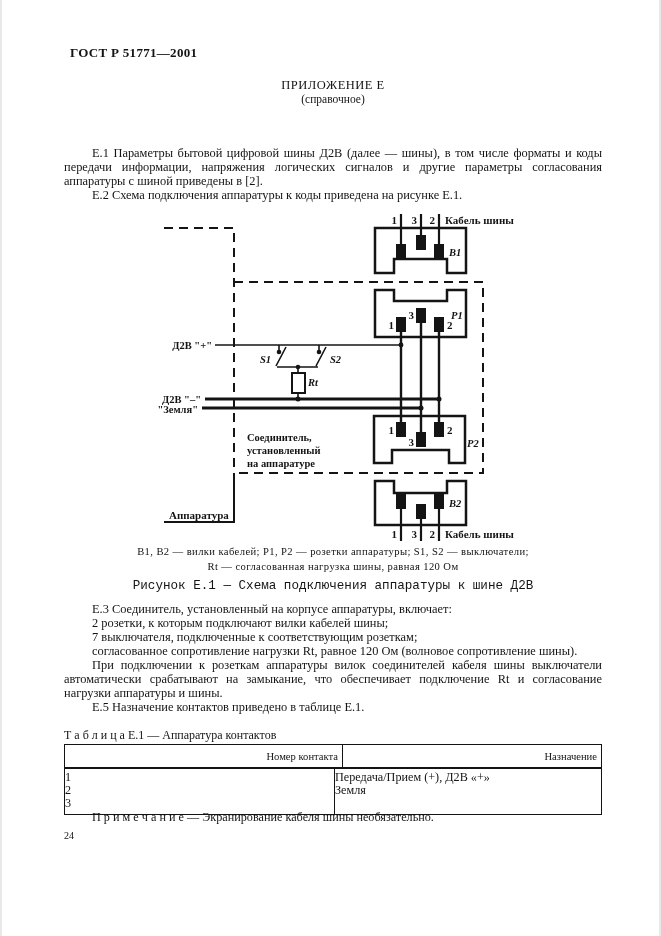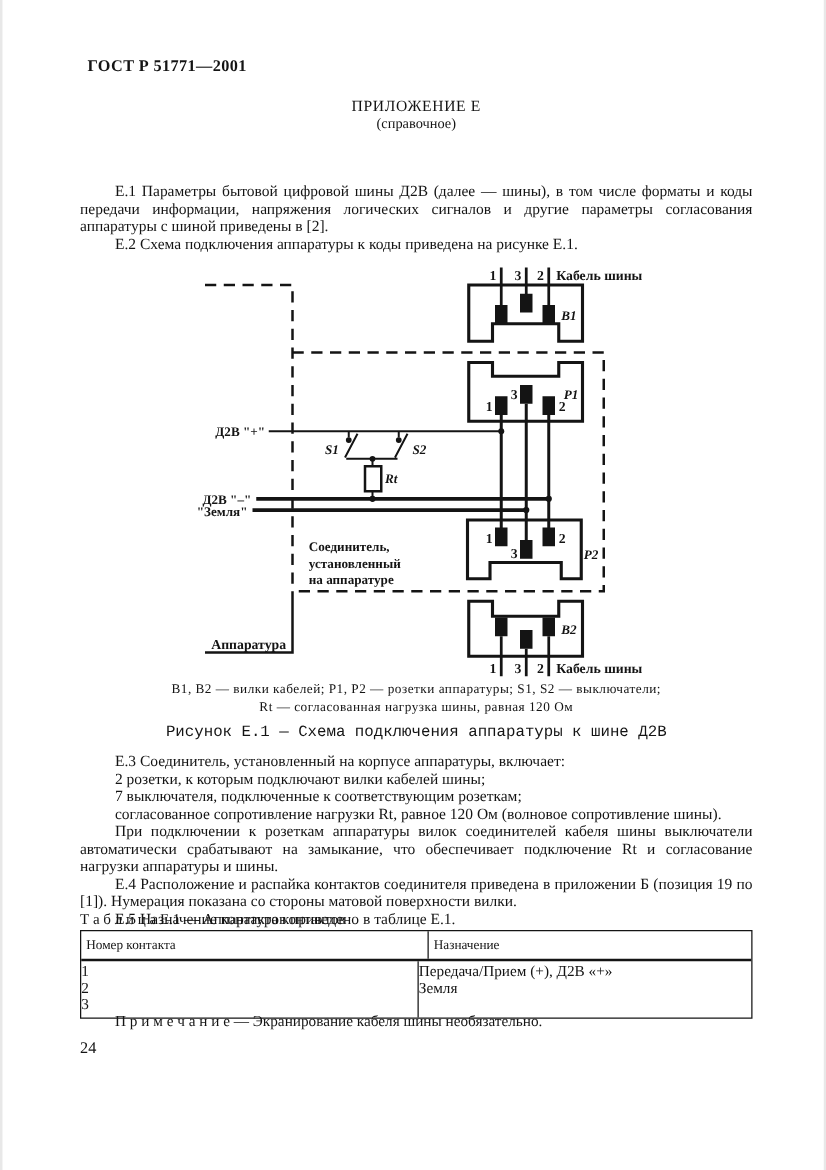--- a/index.html
+++ b/index.html
@@ -20,25 +20,25 @@
   .fig-svg{position:absolute;left:0;top:205px;}
   .fig-legend{position:absolute;left:62px;top:544px;width:538px;text-align:center;
     font-size:10.6px;line-height:15px;letter-spacing:.4px;}
   .fig-title{position:absolute;left:62px;top:579px;width:538px;text-align:center;font-size:12.6px;font-family:Liberation Mono, monospace;}
   .tbl-caption{position:absolute;left:62px;top:728px;font-size:12px;}
   .tbl{position:absolute;left:62px;top:744px;width:536px;border:1.4px solid #141414;}
   .tbl .hrow{display:flex;border-bottom:2.6px solid #141414;}
   .tbl .brow{display:flex;}
   .tbl .c1{width:269px;border-right:1.2px solid #141414;}
   .tbl .c2{flex:1;}
-  .tbl .hcell{font-size:10.6px;text-align:left;padding:6px 4px 5px 4px;}
+  .tbl .hcell{font-size:10.6px;text-align:right;padding:6px 4px 5px 4px;}
   .tbl .bcell{font-size:12.2px;line-height:13px;padding:2px 0 4px 0;}
   .tbl .bcell div{min-height:13px;}
   .note{position:absolute;left:62px;top:810px;width:538px;font-size:12.2px;text-indent:28px;}
-  .page-num{position:absolute;left:62px;top:830px;font-size:13px;}
+  .page-num{position:absolute;left:62px;top:830px;font-size:10px;}
   
   text{fill:#141414;font-family:"Liberation Serif",serif;}
   .dt{font-size:11px;font-weight:bold;}
   .dts{font-size:10.5px;font-weight:bold;}
   .dti{font-size:10.5px;font-weight:bold;font-style:italic;}
   .ln{stroke:#141414;fill:none;}
 </style>
 </head>
 <body>
 
@@ -159,21 +159,20 @@
   </div>
 
   <div class="fig-title">Рисунок  Е.1 — Схема подключения аппаратуры к шине Д2В</div>
 
   <div class="textblock tb2">
     <p>Е.3  Соединитель, установленный на корпусе аппаратуры, включает:</p>
     <p>2 розетки, к которым подключают вилки кабелей шины;</p>
     <p>7 выключателя, подключенные к соответствующим розеткам;</p>
     <p>согласованное сопротивление нагрузки Rt, равное 120  Ом (волновое сопротивление шины).</p>
     <p>При подключении к розеткам аппаратуры вилок соединителей кабеля шины выключатели автоматически срабатывают на замыкание, что обеспечивает подключение Rt и согласование нагрузки аппаратуры и шины.</p>
-    <p>Е.4  Расположение и распайка контактов соединителя приведена в приложении  Б (позиция 19 по [1]). Нумерация показана со стороны матовой поверхности вилки.</p>
     <p>Е.5  Назначение контактов приведено в таблице Е.1.</p>
   </div>
 
   <div class="tbl-caption">Т а б л и ц а   Е.1 — Аппаратура контактов</div>
 
   <div class="tbl">
     <div class="hrow">
       <div class="c1 hcell">Номер контакта</div>
       <div class="c2 hcell">Назначение</div>
     </div>

